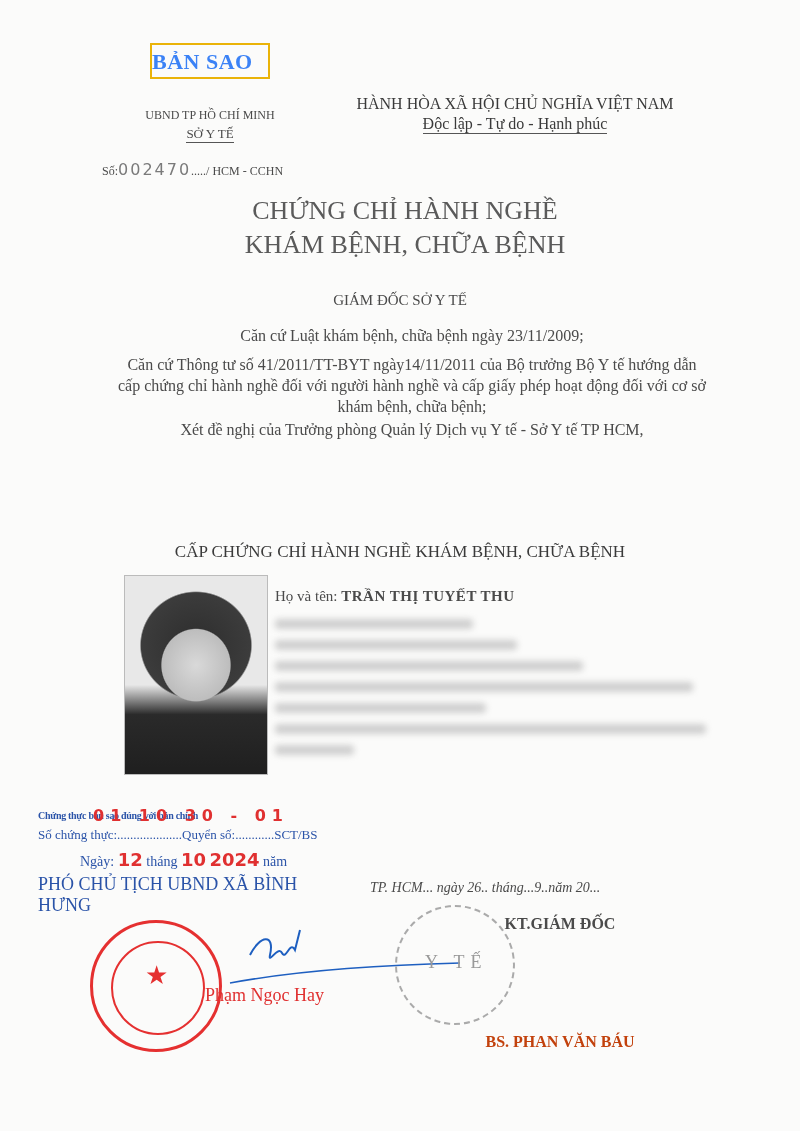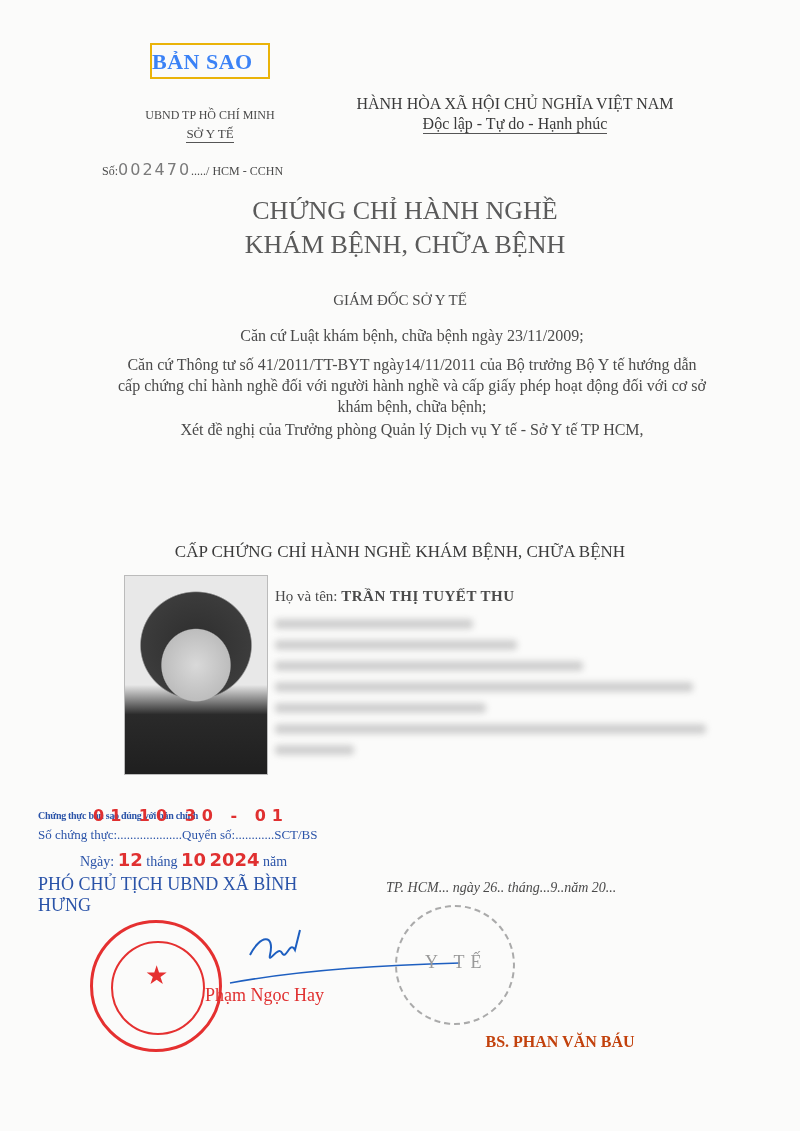--- a/index.html
+++ b/index.html
@@ -55,21 +55,21 @@
       left: 90px; top: 920px; width: 132px; height: 132px; border-radius: 50%;
       border: 3px solid #e53030; box-sizing: border-box;
     }
     .seal-red::after {
       content: ""; position: absolute; left: 18px; top: 18px; width: 90px; height: 90px;
       border-radius: 50%; border: 2px solid #e53030;
     }
     .seal-red .star { position:absolute; left: 52px; top: 40px; color:#e53030; font-size: 26px; line-height:1; }
     .signer-left { left: 205px; top: 985px; font-size: 18px; color: #e03030; }
     .sig-left { left: 200px; top: 925px; width: 260px; height: 70px; }
-    .place-date { left: 386px; top: 880px; font-size: 14px; font-style: italic; color:#4a4a4a; }
+    .place-date { left: 370px; top: 880px; font-size: 14px; font-style: italic; color:#4a4a4a; }
     .seal-gray {
       left: 395px; top: 905px; width: 120px; height: 120px; border-radius: 50%;
       border: 2px dashed #aaa; box-sizing: border-box; color:#999;
     }
     .seal-gray .txt { position:absolute; left: 28px; top: 45px; font-size: 18px; letter-spacing: 6px; }
     .director-right { left: 430px; top: 912px; width: 260px; text-align: center; font-size: 16px; font-weight: bold; color:#4a4a4a; line-height: 24px; }
     .signer-right { left: 430px; top: 1033px; width: 260px; text-align:center; font-size: 16px; font-weight: bold; color:#c2410c; }
   </style>
 </head>
 <body>
@@ -147,15 +147,16 @@
 
 <div class="abs signer-left">Phạm Ngọc Hay</div>
 
 <div class="abs place-date">TP. HCM... ngày 26.. tháng...9..năm 20...</div>
 
 <div class="abs seal-gray">
   <span class="txt">Y TẾ</span>
 </div>
 
 <div class="abs director-right">
+  <div>KT.GIÁM ĐỐC</div>
 </div>
 
 <div class="abs signer-right">BS. PHAN VĂN BÁU</div>
 
 </body></html>

